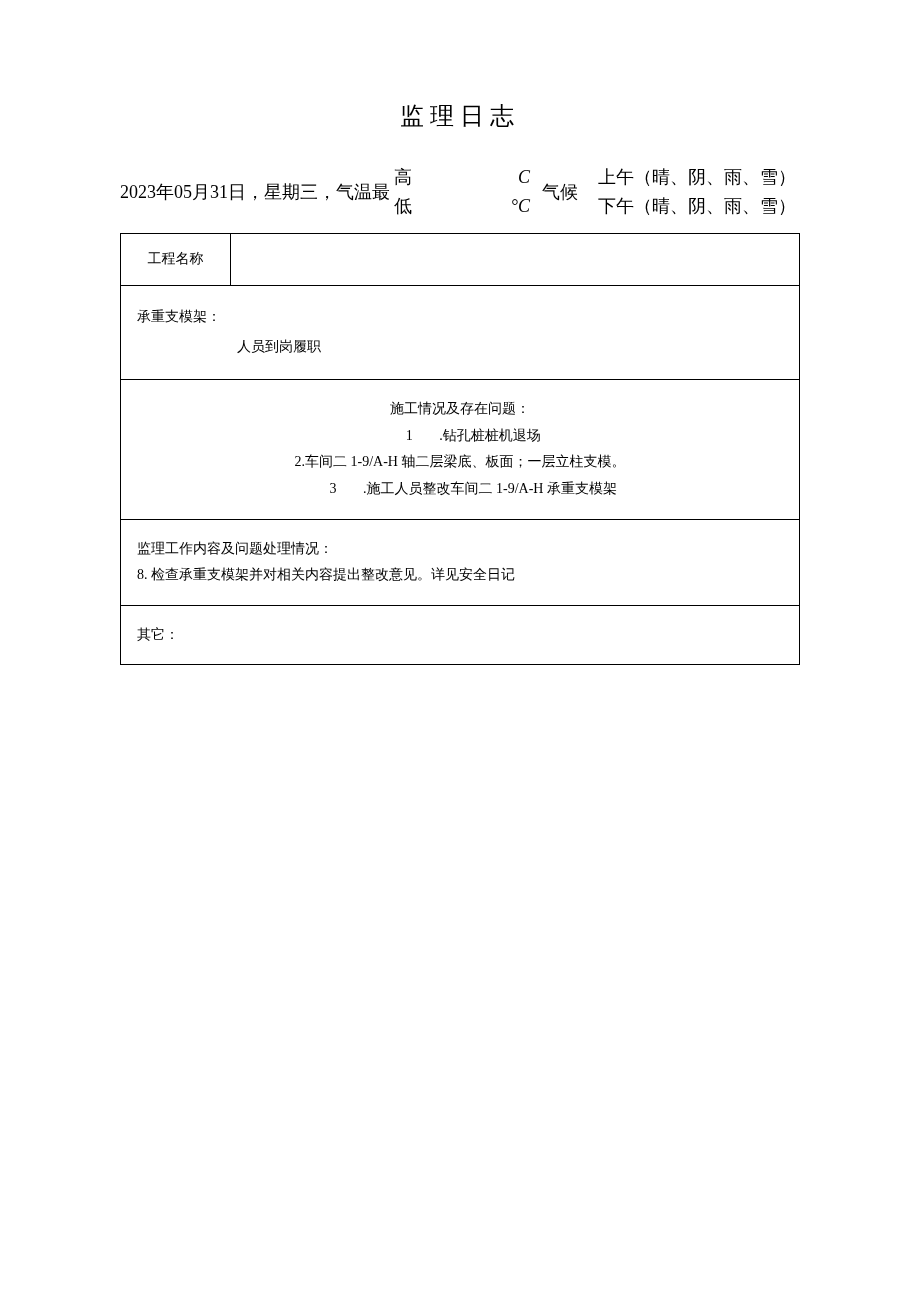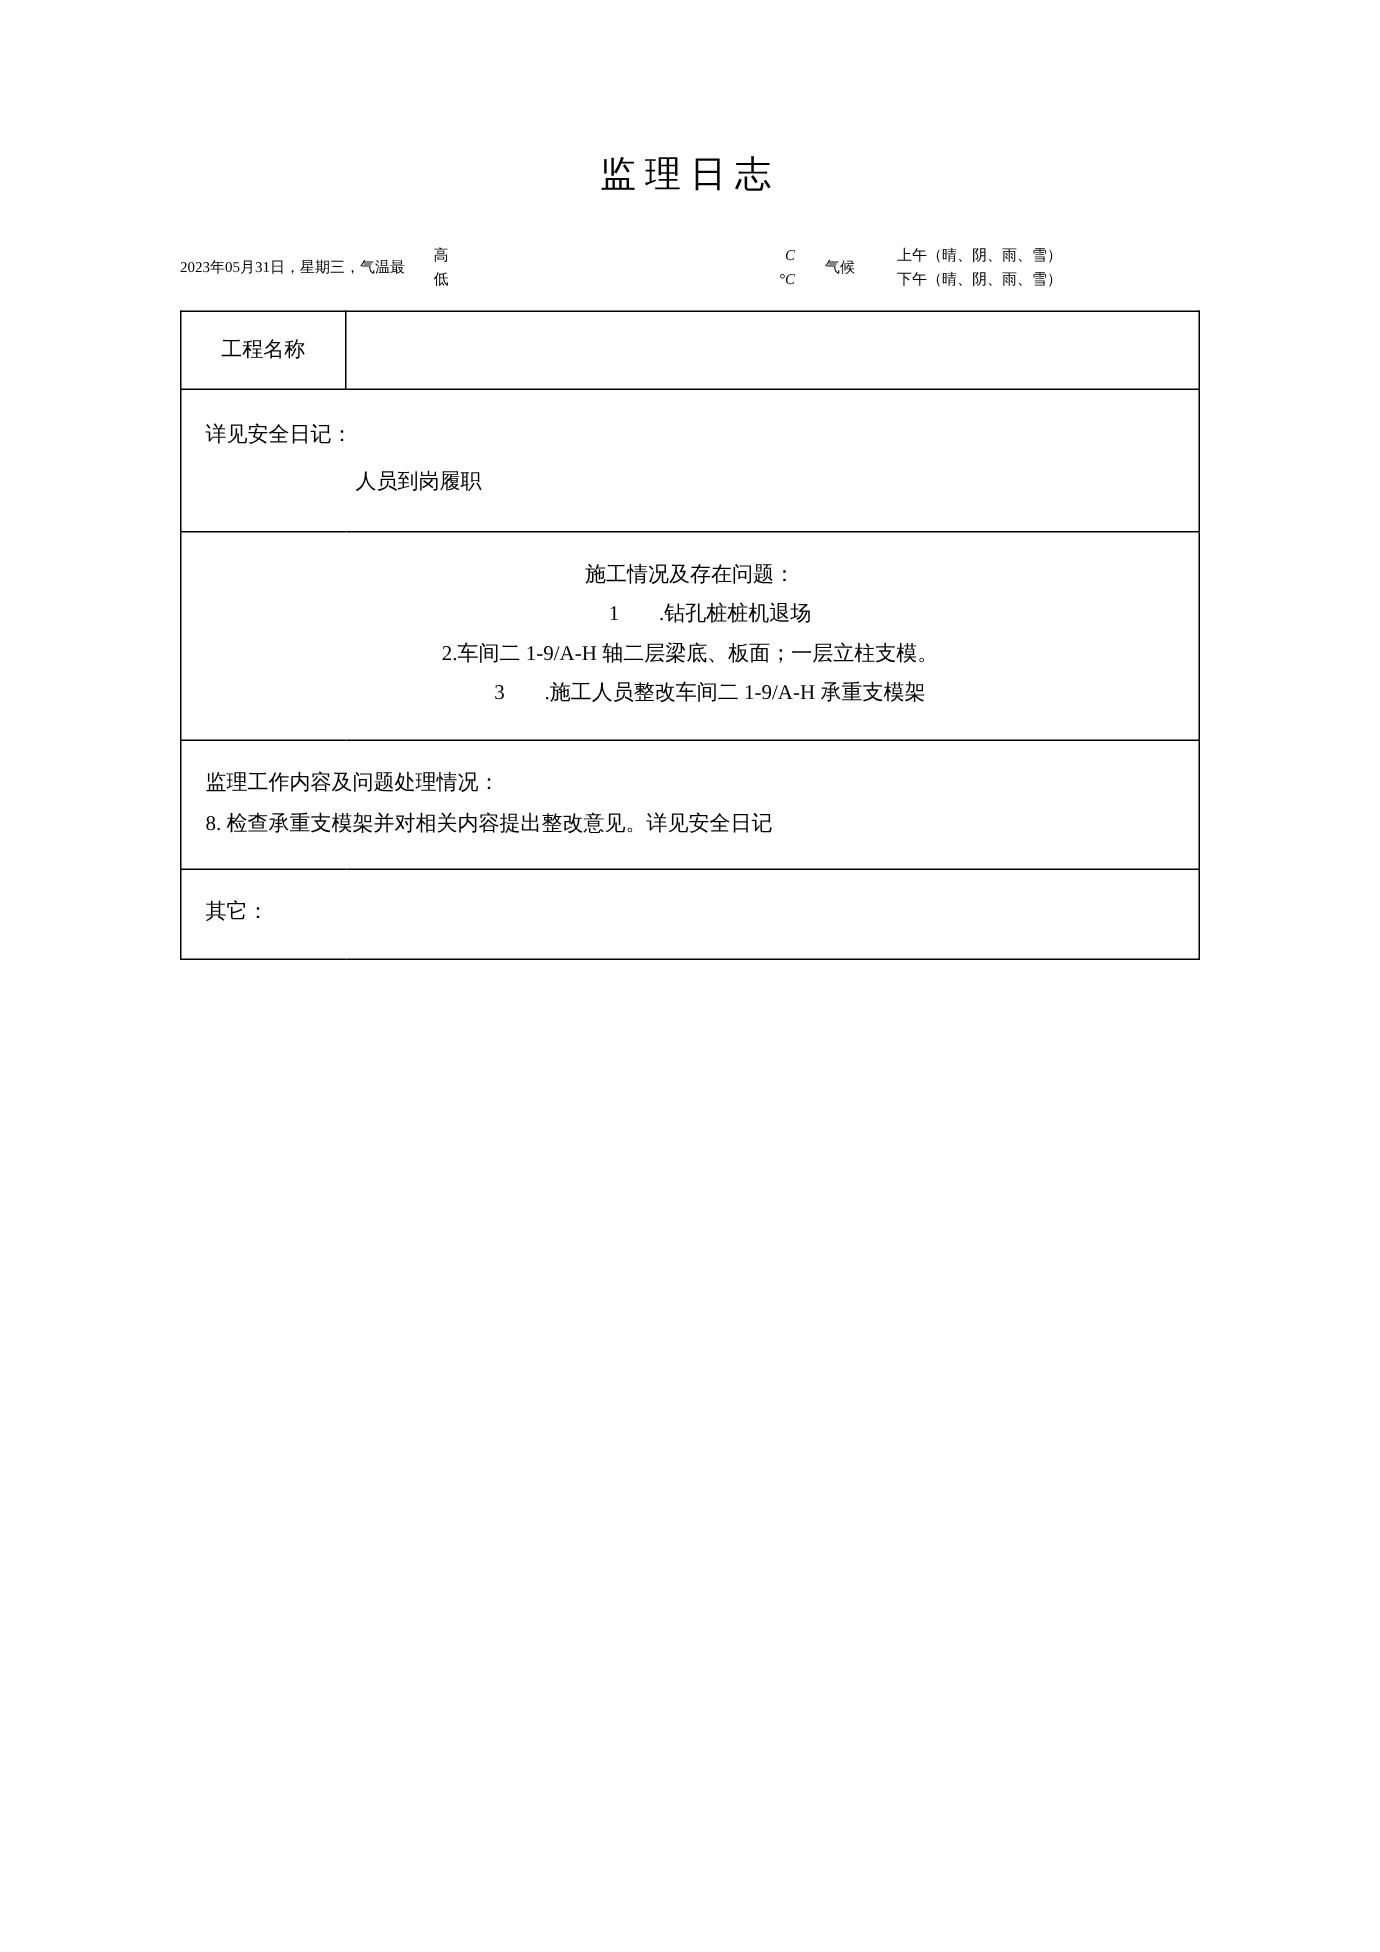--- a/index.html
+++ b/index.html
@@ -17,21 +17,21 @@
     }
     .title {
       text-align: center;
       font-size: 24px;
       letter-spacing: 6px;
       margin-bottom: 30px;
       font-weight: normal;
     }
     .header-info {
       display: flex;
-      font-size: 10px;
+      font-size: 18px;
       margin-bottom: 12px;
       line-height: 1.8;
       margin-top: 31px;
     }
     .header-left {
       width: 280px;
       text-align: left;
     }
     .header-left-row {
       display: flex;
@@ -154,21 +154,21 @@
 </div>
 
 <table class="main-table">
   <tbody>
       <tr class="row-project">
     <td class="row-label">工程名称</td>
     <td></td>
   </tr>
   <tr>
     <td colspan="2" class="cell-dynamic">
-      <div>详见安全日记：</div>
+      <div>承重支模架：</div>
       <div class="indent">人员到岗履职</div>
     </td>
   </tr>
   <tr>
     <td colspan="2" class="cell-construction">
       <div>施工情况及存在问题：</div>
       <div><span class="num-spaced">1</span><span>.钻孔桩桩机退场</span></div>
       <div><span>2.车间二 1-9/A-H 轴二层梁底、板面；一层立柱支模。</span></div>
       <div><span class="num-spaced">3</span><span>.施工人员整改车间二 1-9/A-H 承重支模架</span></div>
     </td>

